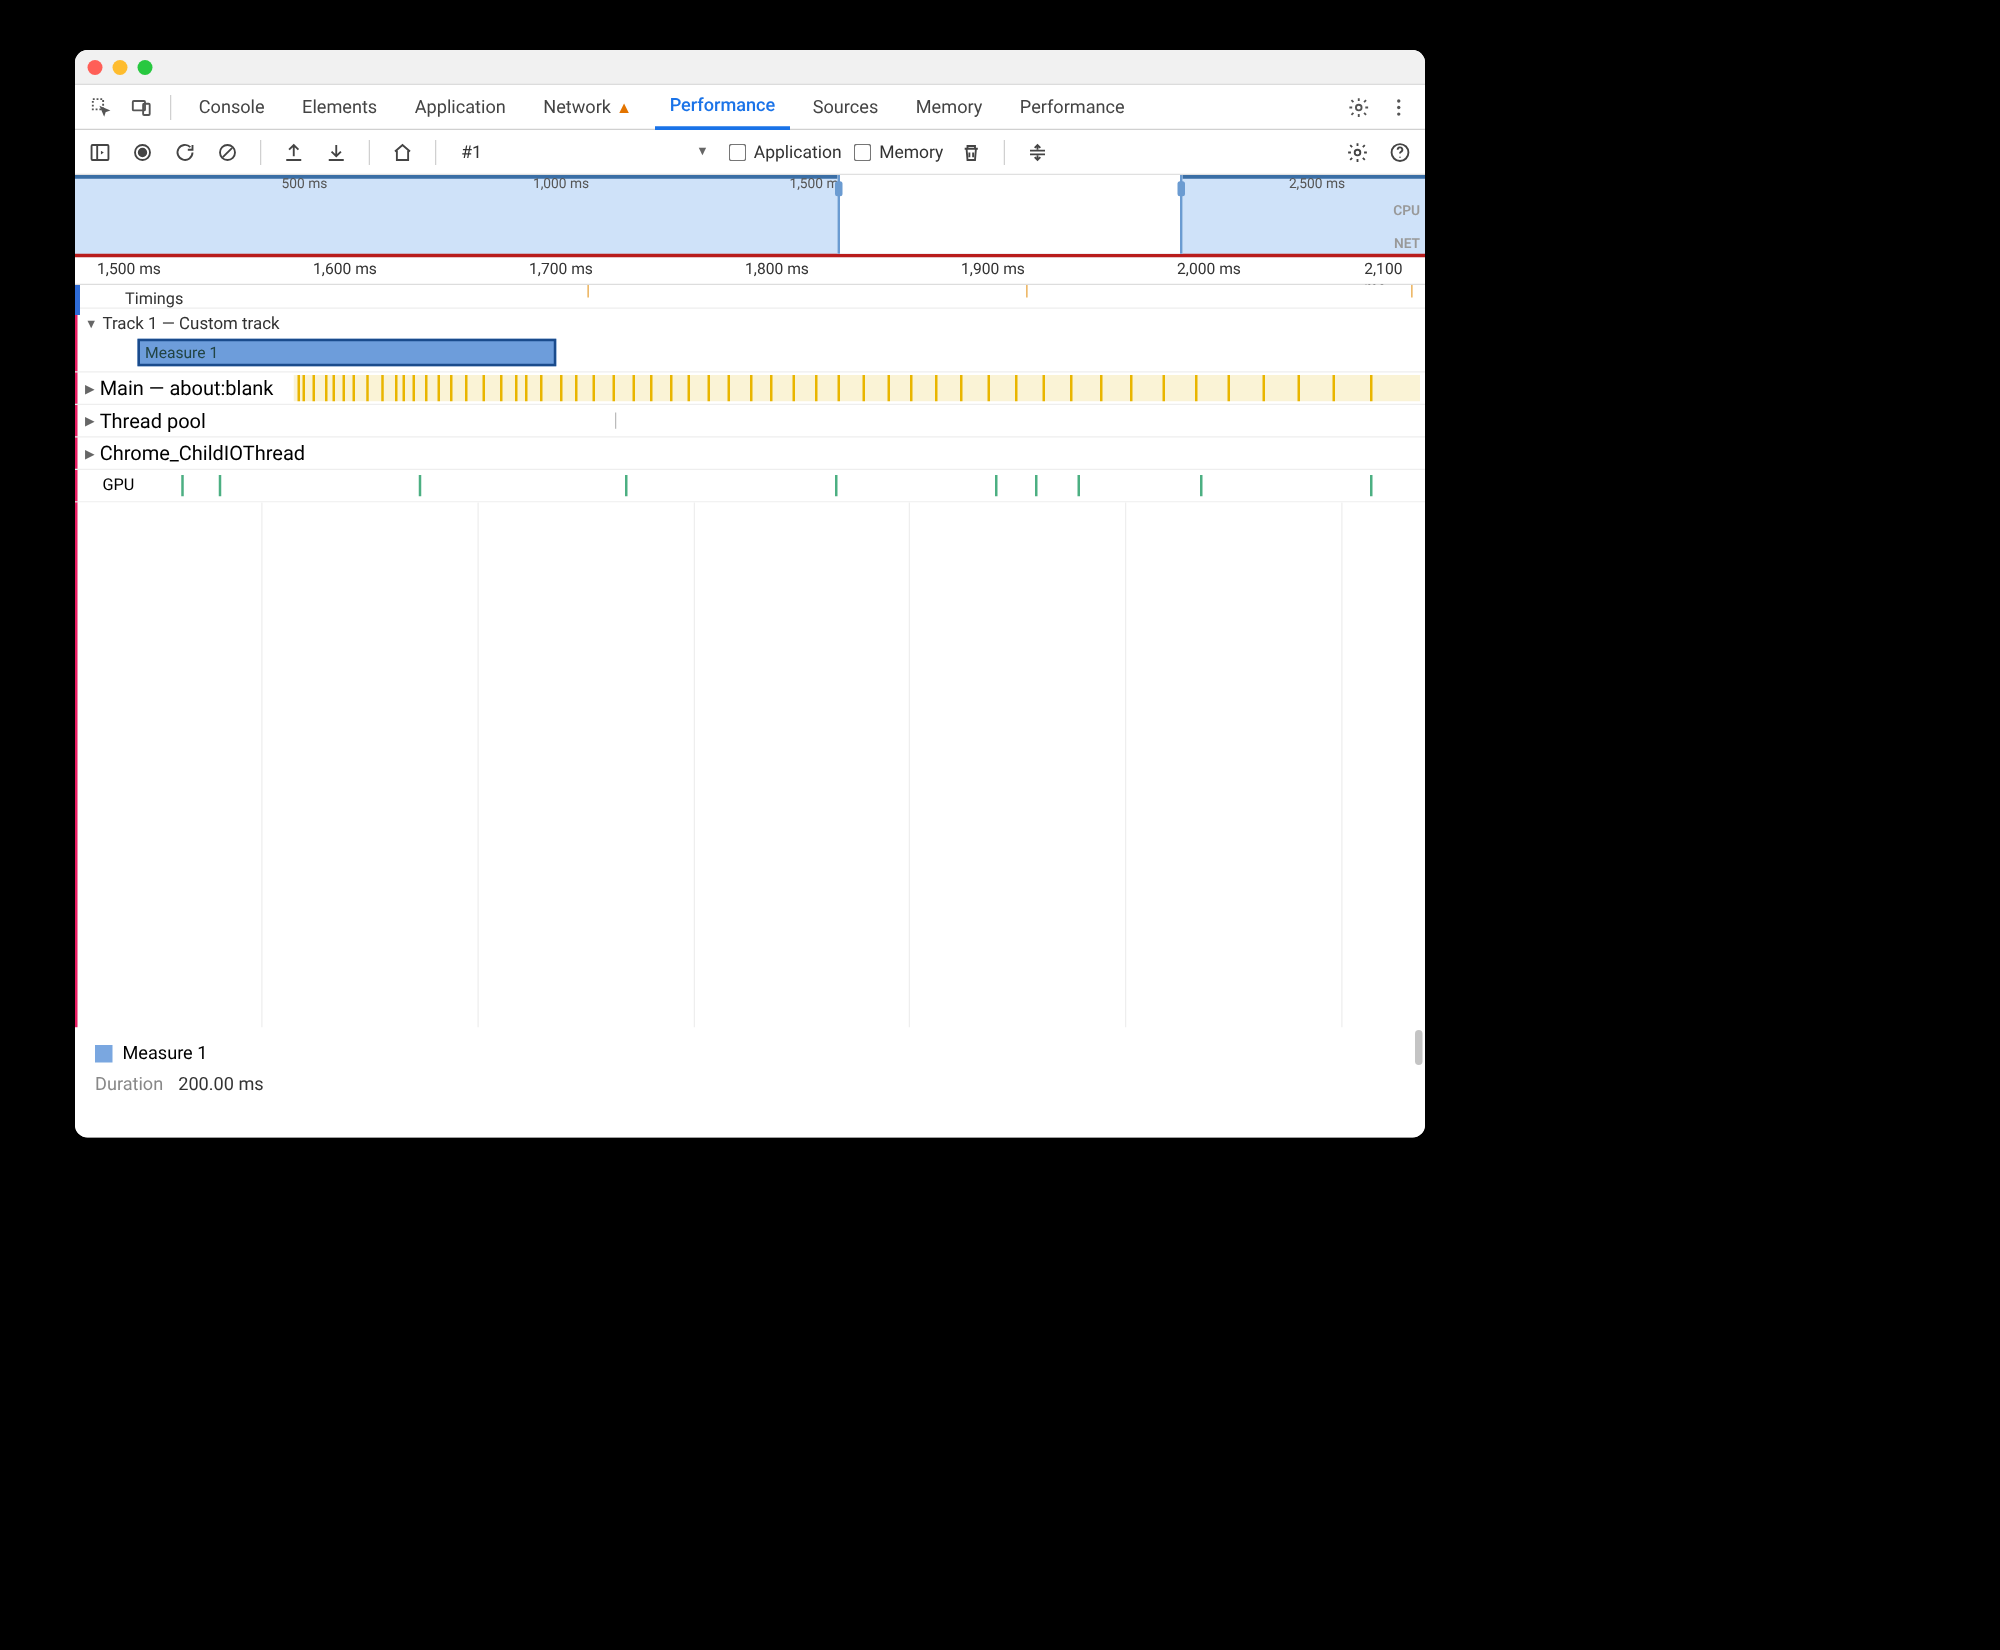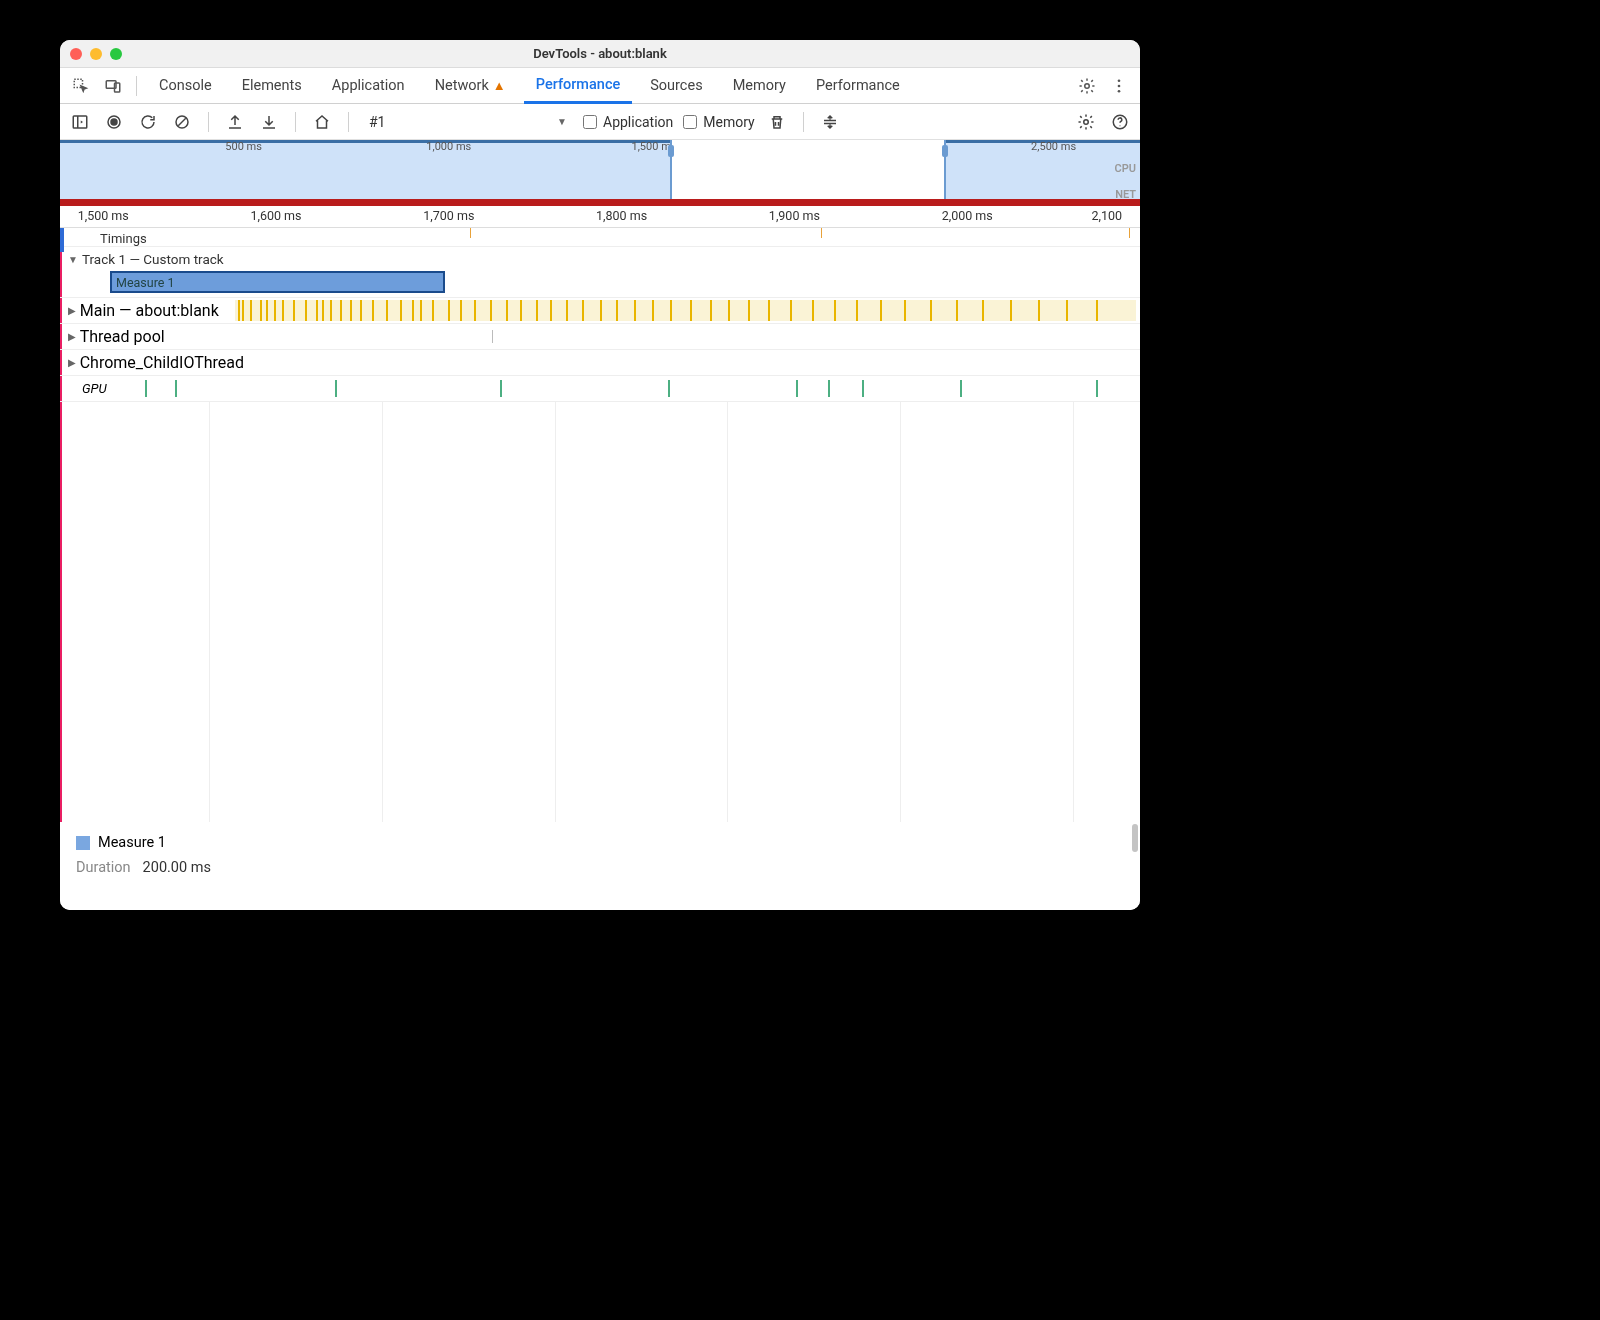--- a/index.html
+++ b/index.html
@@ -21,21 +21,21 @@
   .toolbar { height:36px; border-bottom:1px solid #e0e0e0; display:flex; align-items:center; padding:0 8px; gap:10px; }
   .toolbar .tb-btn { width:24px; height:24px; display:flex; align-items:center; justify-content:center; color:#444; cursor:pointer; }
   .vr { width:1px; height:20px; background:#d0d0d0; margin:0 4px;}
   .recselect { display:flex; align-items:center; gap:6px; font-size:14px; color:#333; padding:2px 6px; border-radius:4px;}
   .recselect .caret { font-size:10px; color:#666;}
   .chk { display:flex; align-items:center; gap:6px; font-size:14px; color:#333; cursor:pointer;}
   .chk input { width:14px; height:14px; }
   
   .dimrow { height:30px; border-bottom:1px solid #e8e8e8; display:flex; align-items:center; padding:0 10px; gap:8px; font-size:14px; color:#333;}
   
-  .overview { height:66px; background:#cfe2f9; position:relative; border-bottom:7px solid #b91c1c; }
+  .overview { height:66px; background:#cfe2f9; position:relative; border-bottom:3px solid #b91c1c; }
   .ov-ticks { position:absolute; top:0; left:0; right:0; height:18px; }
   .ov-tick { position:absolute; top:0; font-size:11px; color:#555; transform:translateX(-50%);}
   .ov-sel { position:absolute; top:0; bottom:0; background:#fff; border-left:2px solid #6b9bd1; border-right:2px solid #6b9bd1; }
   .ov-sel::before, .ov-sel::after { content:''; position:absolute; top:5px; width:6px; height:12px; background:#6b9bd1; border-radius:2px;}
   .ov-sel::before { left:-4px;} .ov-sel::after { right:-4px;}
   .ov-cpu-band { position:absolute; height:28px; background:#f8c200; border-radius:0 0 4px 4px; top:20px;}
   .ov-pink { position:absolute; height:6px; top:14px; background:#fbbdbd;}
   .ov-red-tick { position:absolute; width:2px; height:6px; top:14px; background:#d93025;}
   .ov-lbl { position:absolute; right:4px; font-size:11px; font-weight:600; color:#999;}
   .ov-topblue { position:absolute; left:0; right:0; top:0; height:3px; background:#3a6ea5;}
@@ -50,21 +50,21 @@
   .tim-row { height:18px; position:relative; margin-left:16px;}
   .tim-row .lbl { font-size:13px; color:#333; padding-left:0;margin-left:24px;}
   .tim-mark { position:absolute; top:0; width:1px; height:10px; background:#e8a23a;}
   .measure-bar { position:absolute; height:22px; background:#7aa7e0; border:1px solid #5a87c0; display:flex; align-items:center; padding-left:4px; font-size:12.5px; color:#244; overflow:hidden;}
   .measure-bar.sel { background:#6d9ddb; border:2px solid #1a4b8c; }
   .main-row { height:26px; display:flex; align-items:center; padding-left:8px; gap:4px; position:relative;}
   .main-row .flame { position:absolute; top:2px; bottom:2px; background:#faf3d6;}
   .main-row .sliver { position:absolute; top:2px; bottom:2px; width:2px; background:#e9b500;}
   .thread-row { height:26px; display:flex; align-items:center; padding-left:8px; gap:4px; position:relative;}
   .thread-row .tick { position:absolute; top:6px; bottom:6px; width:1px; background:#bbb;}
-  .gpu-row { height:26px; display:flex; align-items:center; padding-left:22px; position:relative; font-size:13px;font-style:italic;}
+  .gpu-row { height:26px; display:flex; align-items:center; padding-left:22px; position:relative; font-size:13px;}
   .gpu-row .gtick { position:absolute; top:4px; bottom:4px; width:1.5px; background:#4caf82;}
   .left-marker { position:absolute; left:0; top:0; width:4px; height:24px; background:#2e6bd6;}
   
   .whitebody { flex:1; position:relative; background:#fff; border-top:none;}
   .vgrid { position:absolute; top:0; bottom:0; width:1px; background:#eee;}
   
   .detail-tabs { height:36px; border-top:1px solid #c8c8c8; background:#f7f7f7; display:flex; align-items:center; padding:0 10px; gap:24px; font-size:14.5px;}
   .dt { color:#444; cursor:pointer; height:36px; display:flex; align-items:center;}
   .dt.active { color:#1a73e8; border-bottom:3px solid #1a73e8; font-weight:500;}
   .summary { padding:12px 16px; font-size:14.5px; background:#fff; position:relative;}
@@ -77,21 +77,20 @@
 </style>
 </head>
 <body>
 
 <div class="window">
 
   <div class="titlebar">
     <div class="tl-btn tl-red"></div>
     <div class="tl-btn tl-yellow"></div>
     <div class="tl-btn tl-green"></div>
-    <div class="title">DevTools - about:blank</div>
   </div>
 
   <div class="maintabs">
     <div class="icon-btn">
       <svg width="18" height="18" viewBox="0 0 24 24" fill="none" stroke="currentColor" stroke-width="2">
           <rect x="3" y="3" width="11" height="11" stroke-dasharray="2 2"></rect>
           <path d="M12 12l7 3-3 1-1 3-3-7z" fill="currentColor"></path>
         </svg>
     </div>
     <div class="icon-btn">

